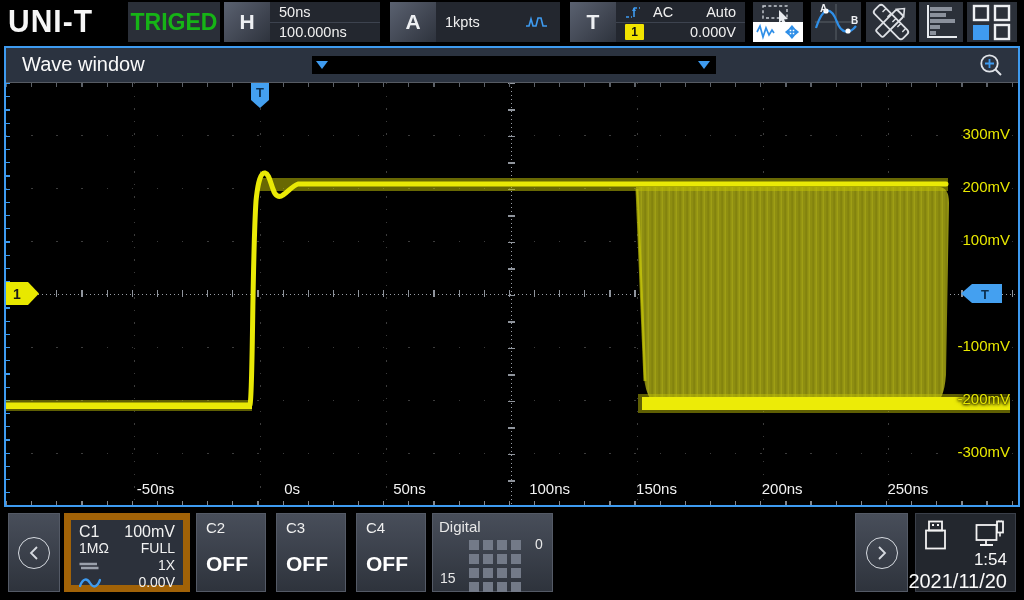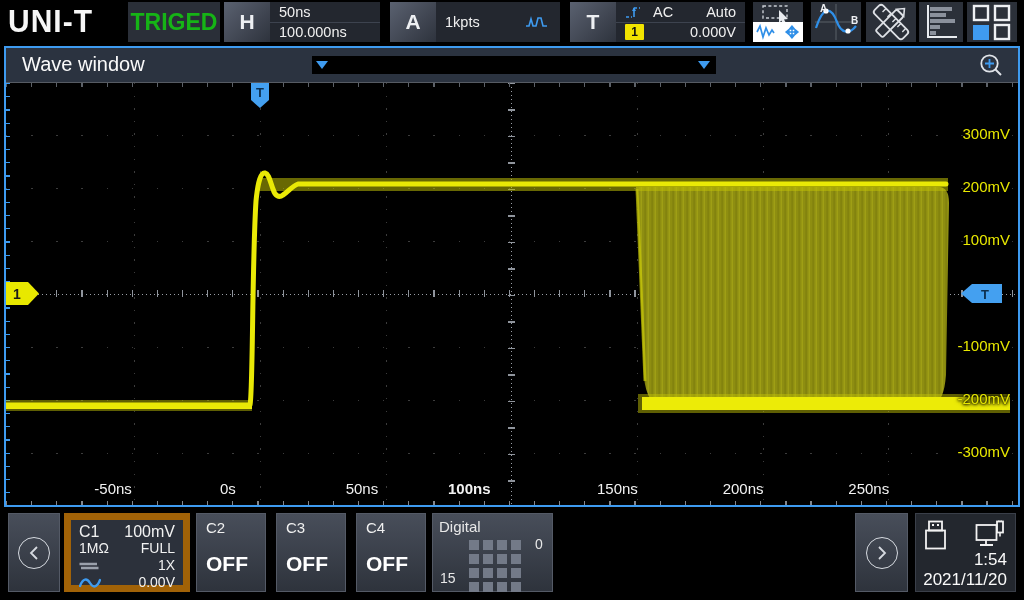--- a/index.html
+++ b/index.html
@@ -47,21 +47,21 @@
   #top-ticks{position:absolute;left:0;top:0;width:100%;height:4px;
     background:repeating-linear-gradient(to right,#5c6168 0,#5c6168 1.2px,transparent 1.2px,transparent 25.14px)}
   #bottom-ticks{position:absolute;left:0;bottom:0;width:100%;height:4px;
     background:repeating-linear-gradient(to right,#83878e 0,#83878e 1.2px,transparent 1.2px,transparent 25.14px)}
   #left-ticks{position:absolute;left:0;top:0;width:4px;height:100%;
     background:repeating-linear-gradient(to bottom,#3e9bf0 0,#3e9bf0 1.2px,transparent 1.2px,transparent 13.2px)}
 
   #wave-svg{position:absolute;left:0;top:0}
   .vlabel{position:absolute;right:8px;width:90px;text-align:right;font-size:15px;color:#e8e800;
     text-shadow:0 0 3px #000,0 0 3px #000,0 0 5px #000}
-  .tlabel{position:absolute;top:397px;width:80px;text-align:left;font-size:15px;color:#f2f2f2;
+  .tlabel{position:absolute;top:397px;width:80px;text-align:right;font-size:15px;color:#f2f2f2;
     text-shadow:0 0 3px #000,0 0 3px #000}
   #magnifier{position:absolute;right:14px;top:4px;width:26px;height:26px}
 
   
   #bottombar{position:absolute;left:0;top:509px;width:1024px;height:91px;background:#000}
   .bbox{position:absolute;top:4px;height:79px;background:linear-gradient(180deg,#484e5a,#2e333c);border:1px solid #545a66}
   .arrow-box{display:flex;align-items:center;justify-content:center}
   .circ{width:32px;height:32px;border:1.6px solid #d6dae0;border-radius:50%;display:flex;align-items:center;justify-content:center}
   #ch1-box{left:64px;width:126px;border:7px solid #a16207;background:#2c313b;padding:3px 8px;
     display:flex;flex-direction:column;justify-content:space-between}
@@ -72,21 +72,21 @@
   .chn-state{text-align:left;font-size:21px;font-weight:bold;color:#fff;margin-top:16px}
   #digital-box{left:432px;width:121px;padding:4px 0 0 6px}
   #dgrid{position:absolute;left:36px;top:26px;display:grid;grid-template-columns:repeat(4,10px);grid-auto-rows:10px;gap:4px}
   .dcell{background:#737a88}
   #dig-first{position:absolute;left:102px;top:22px;font-size:14px}
   #dig-last{position:absolute;left:7px;top:56px;font-size:14px}
   #clock-box{left:915px;width:101px;background:#23272e;border:1px solid #3a3f49;
     display:flex;flex-direction:column;align-items:flex-end;padding:6px 8px 4px 6px}
   #clock-icons{display:flex;width:100%;justify-content:space-between;padding:0 2px}
   #clock-time{font-size:17px;margin-top:0;color:#fafafa}
-  #clock-date{font-size:17px;color:#fafafa}
+  #clock-date{font-size:20px;color:#fafafa}
 </style>
 </head>
 <body>
 
 <div id="topbar">
   <div id="logo">UNI-T</div>
   <div id="trig-status">TRIGED</div>
 
   <div class="sec" style="left:224px;width:156px">
     <div class="sec-label">H</div>
@@ -267,21 +267,21 @@
     </svg>
   <div class="vlabel" style="top: 41.5px;">300mV</div>
       <div class="vlabel" style="top: 94.5px;">200mV</div>
       <div class="vlabel" style="top: 147.5px;">100mV</div>
       <div class="vlabel" style="top: 253.5px;">-100mV</div>
       <div class="vlabel" style="top: 306.5px;">-200mV</div>
       <div class="vlabel" style="top: 359.5px;">-300mV</div>
       <div class="tlabel" style="left: 88.34px;">-50ns</div>
       <div class="tlabel" style="left: 214px;">0s</div>
       <div class="tlabel" style="left: 339.66px;">50ns</div>
-      <div class="tlabel" style="left: 442px; font-weight: bold;">100ns</div>
+      <div class="tlabel" style="left: 484px;">100ns</div>
       <div class="tlabel" style="left: 590.98px;">150ns</div>
       <div class="tlabel" style="left: 716.64px;">200ns</div>
       <div class="tlabel" style="left: 842.3px;">250ns</div>
     </div>
 </div>
 
 <div id="bottombar">
   <div class="bbox arrow-box" style="left:8px;width:52px">
     <div class="circ">
       <svg width="12" height="14" viewBox="0 0 12 14">

